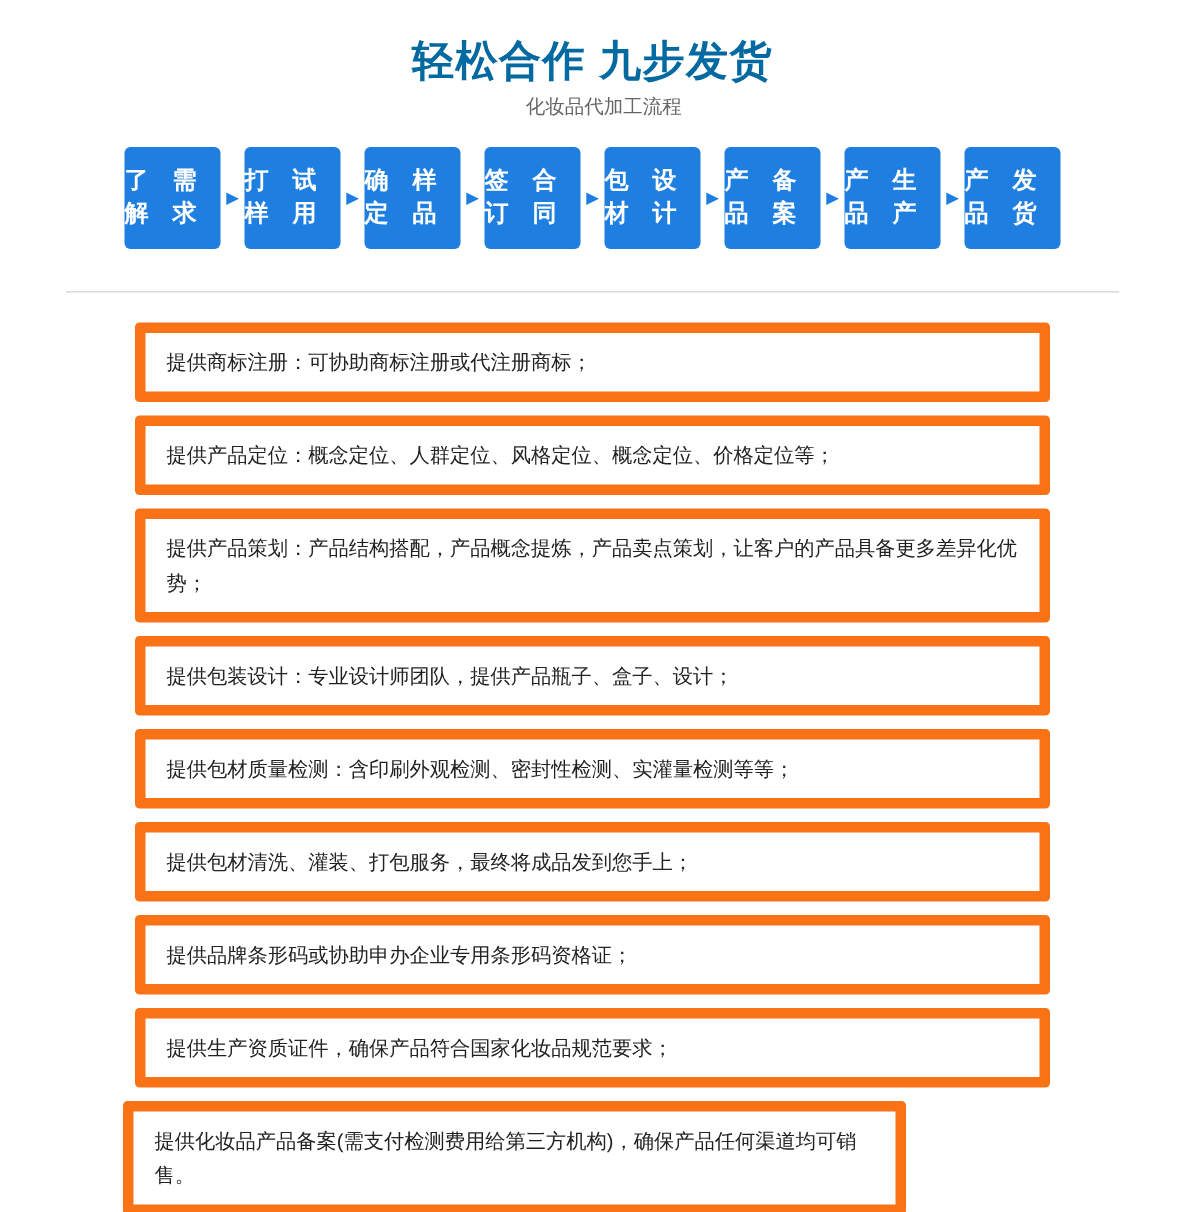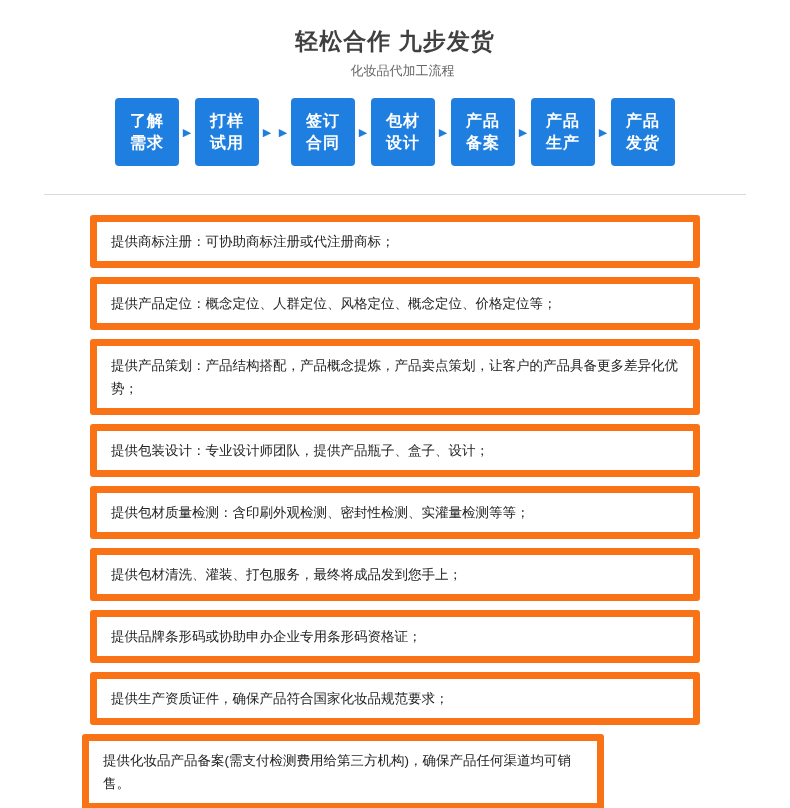--- a/index.html
+++ b/index.html
@@ -19,23 +19,23 @@
     width: 790px;
     height: 808px;
   }
 
   
   .header {
     text-align: center;
     padding-top: 26px;
   }
   .header-title {
-    font-size: 23px;
+    font-size: 28px;
     font-weight: bold;
-    color: #404040;
+    color: #0369a1;
     letter-spacing: 1px;
     line-height: 30px;
   }
   .header-sub {
     font-size: 13px;
     color: #666666;
     margin-top: 6px;
     line-height: 18px;
     margin-left: 15px;
   }
@@ -48,21 +48,21 @@
     margin-top: 18px;
     padding: 0 32px;
   }
   .step-box {
     width: 64px;
     height: 68px;
     background: #1f7fe0;
     border-radius: 4px;
     color: #ffffff;
     display: flex;
-    flex-direction: column;
+    flex-direction: row;
     align-items: center;
     justify-content: center;
     font-size: 16px;
     font-weight: bold;
     line-height: 22px;
     letter-spacing: 1px;
     flex: 0 0 auto;
   }
   .step-box span {
     display: block;
@@ -130,20 +130,24 @@
       <span>需求</span>
     </div>
     <div class="step-arrow">▶</div>
 
     <div class="step-box">
       <span>打样</span>
       <span>试用</span>
     </div>
     <div class="step-arrow">▶</div>
 
+    <div class="step-box">
+      <span>确定</span>
+      <span>样品</span>
+    </div>
     <div class="step-arrow">▶</div>
 
     <div class="step-box">
       <span>签订</span>
       <span>合同</span>
     </div>
     <div class="step-arrow">▶</div>
 
     <div class="step-box">
       <span>包材</span>

